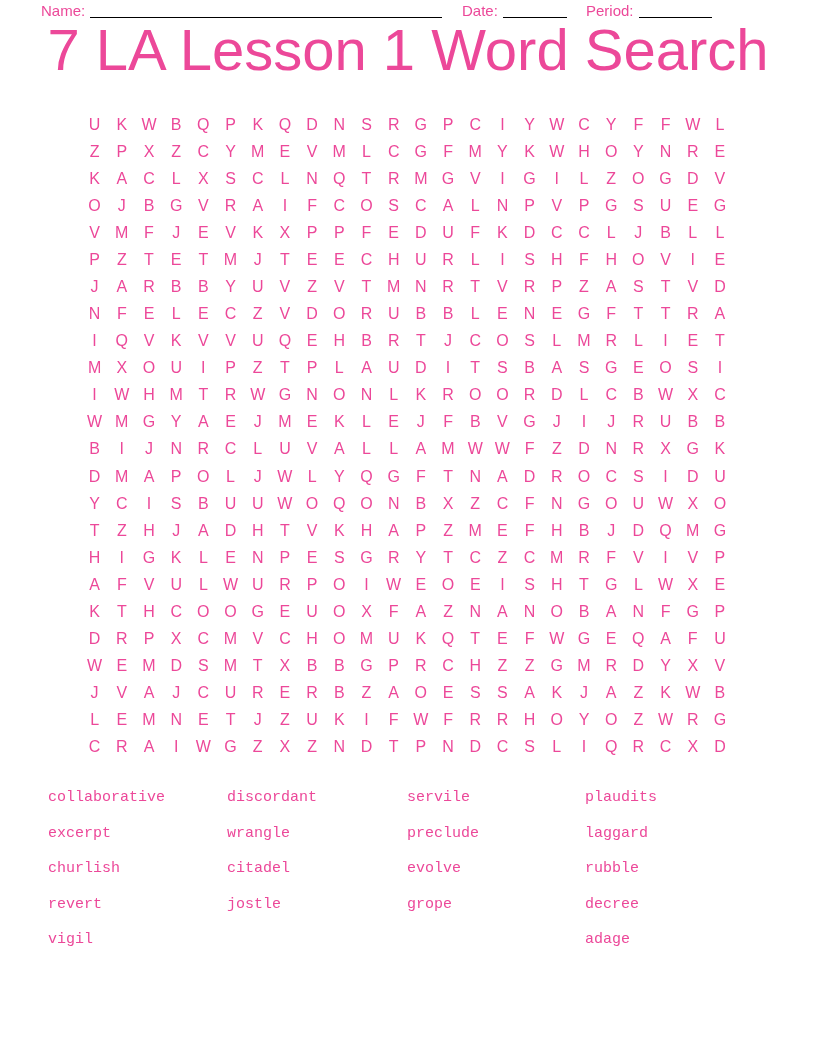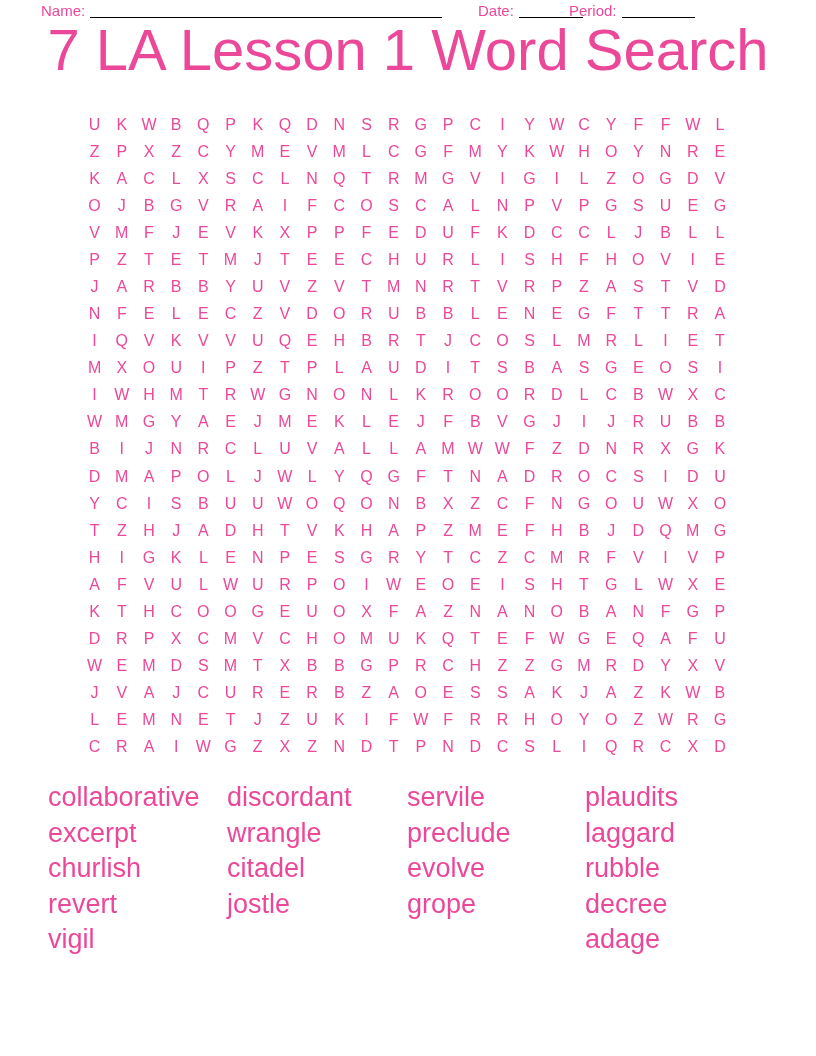--- a/index.html
+++ b/index.html
@@ -20,23 +20,23 @@
   }
   .hdr .lbl{white-space:nowrap;}
   .hdr .blank{
     display:inline-block;
     border-bottom:1.6px solid #000;
     height:14px;
     margin-left:5px;
   }
   .hdr-name{left:41px;width:416px;}
   .hdr-name .blank{width:352px;}
-  .hdr-date{left:478px;width:110px;}
+  .hdr-date{left:462px;width:110px;}
   .hdr-date .blank{width:64px;}
-  .hdr-period{left:569px;width:134px;}
+  .hdr-period{left:586px;width:134px;}
   .hdr-period .blank{width:73px;}
   
   .title{
     position:absolute;top:22px;left:0;width:816px;
     text-align:center;
     font-size:58px;line-height:56px;
     font-weight:normal;
     letter-spacing:0px;
   }
   
@@ -54,23 +54,23 @@
   }
   
   .wordlist{
     position:absolute;
     left:48px;top:780px;
     display:grid;
     grid-template-columns:179px 180px 178px 185px;
   }
   .wcol{display:block;}
   .word{
-    font-size:27px;
+    font-size:15px;
     line-height:35.6px;
-    font-family:Liberation Sans, sans-serif;
+    font-family:Liberation Mono, monospace;
   }
 </style>
 </head>
 <body>
 
 <div class="page">
 
   <div class="hdr hdr-name">
     <span class="lbl">Name:</span>
     <span class="blank"></span>

